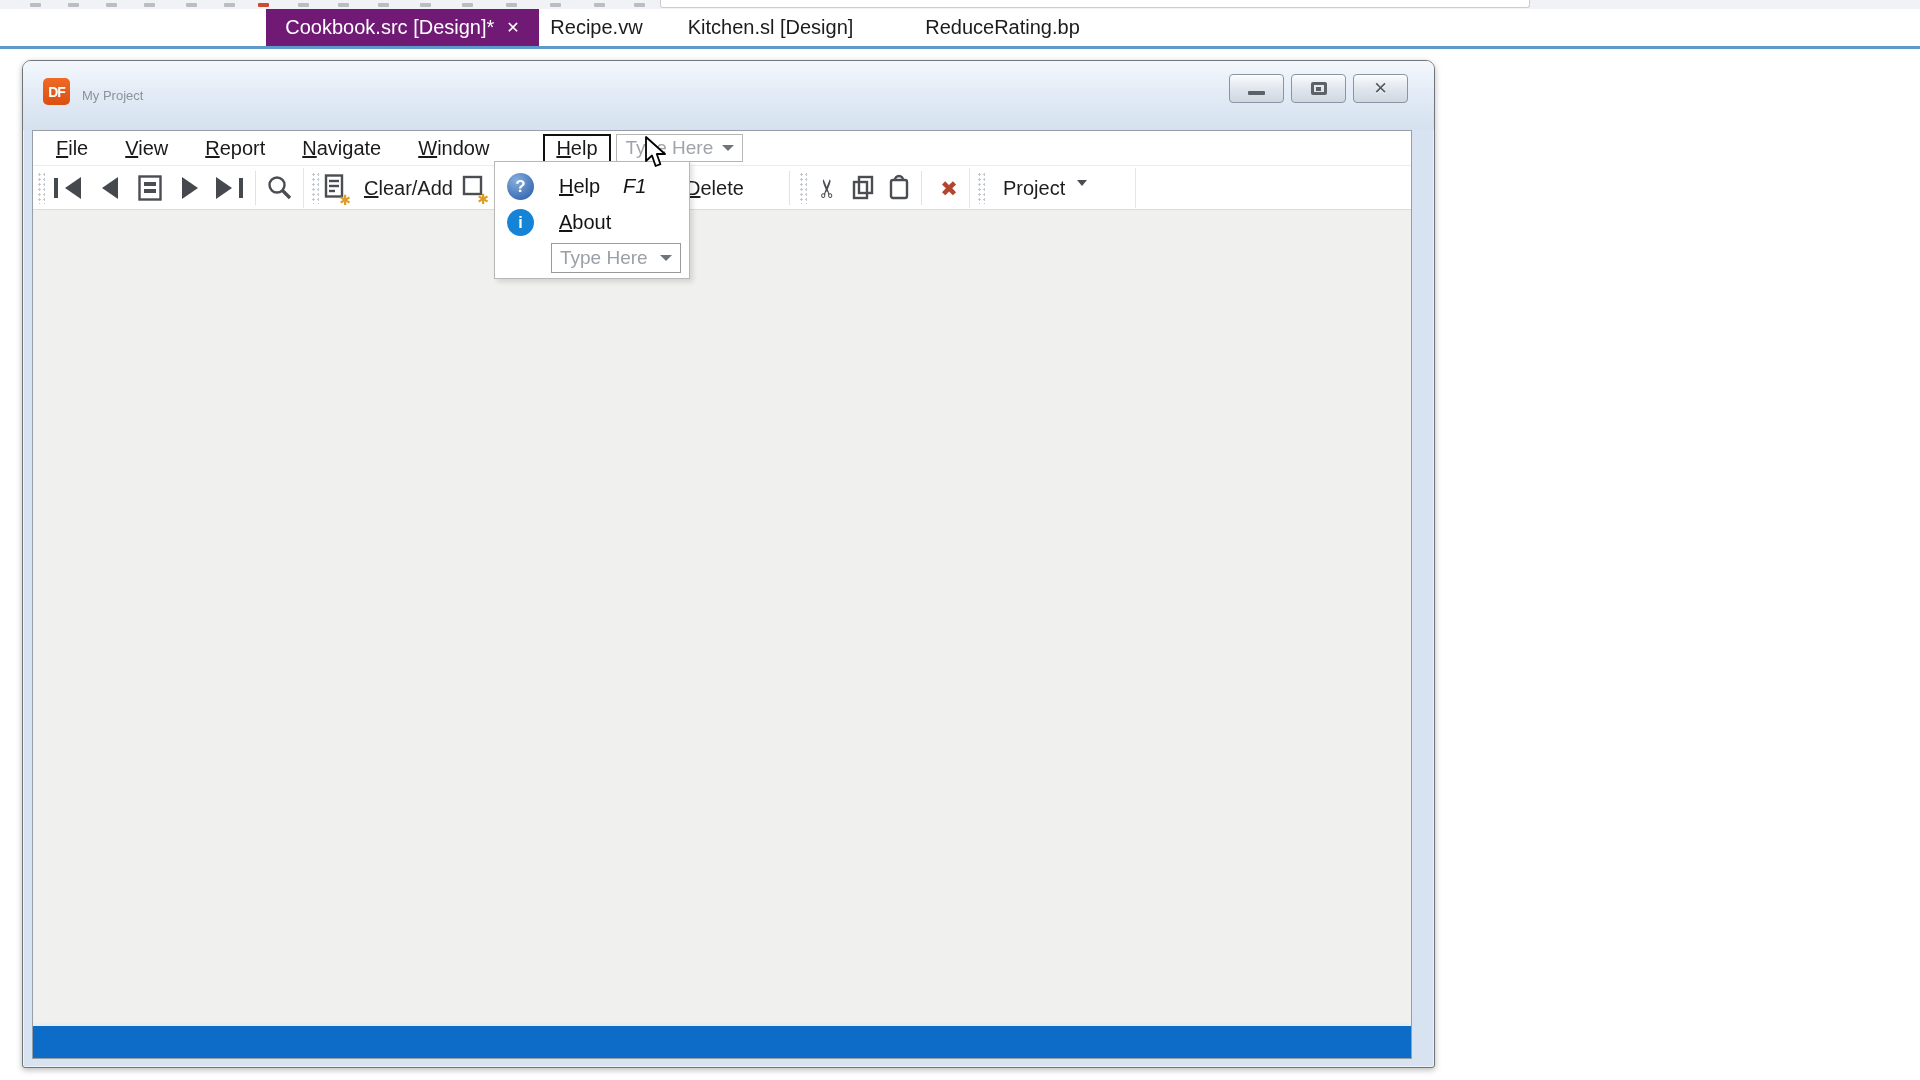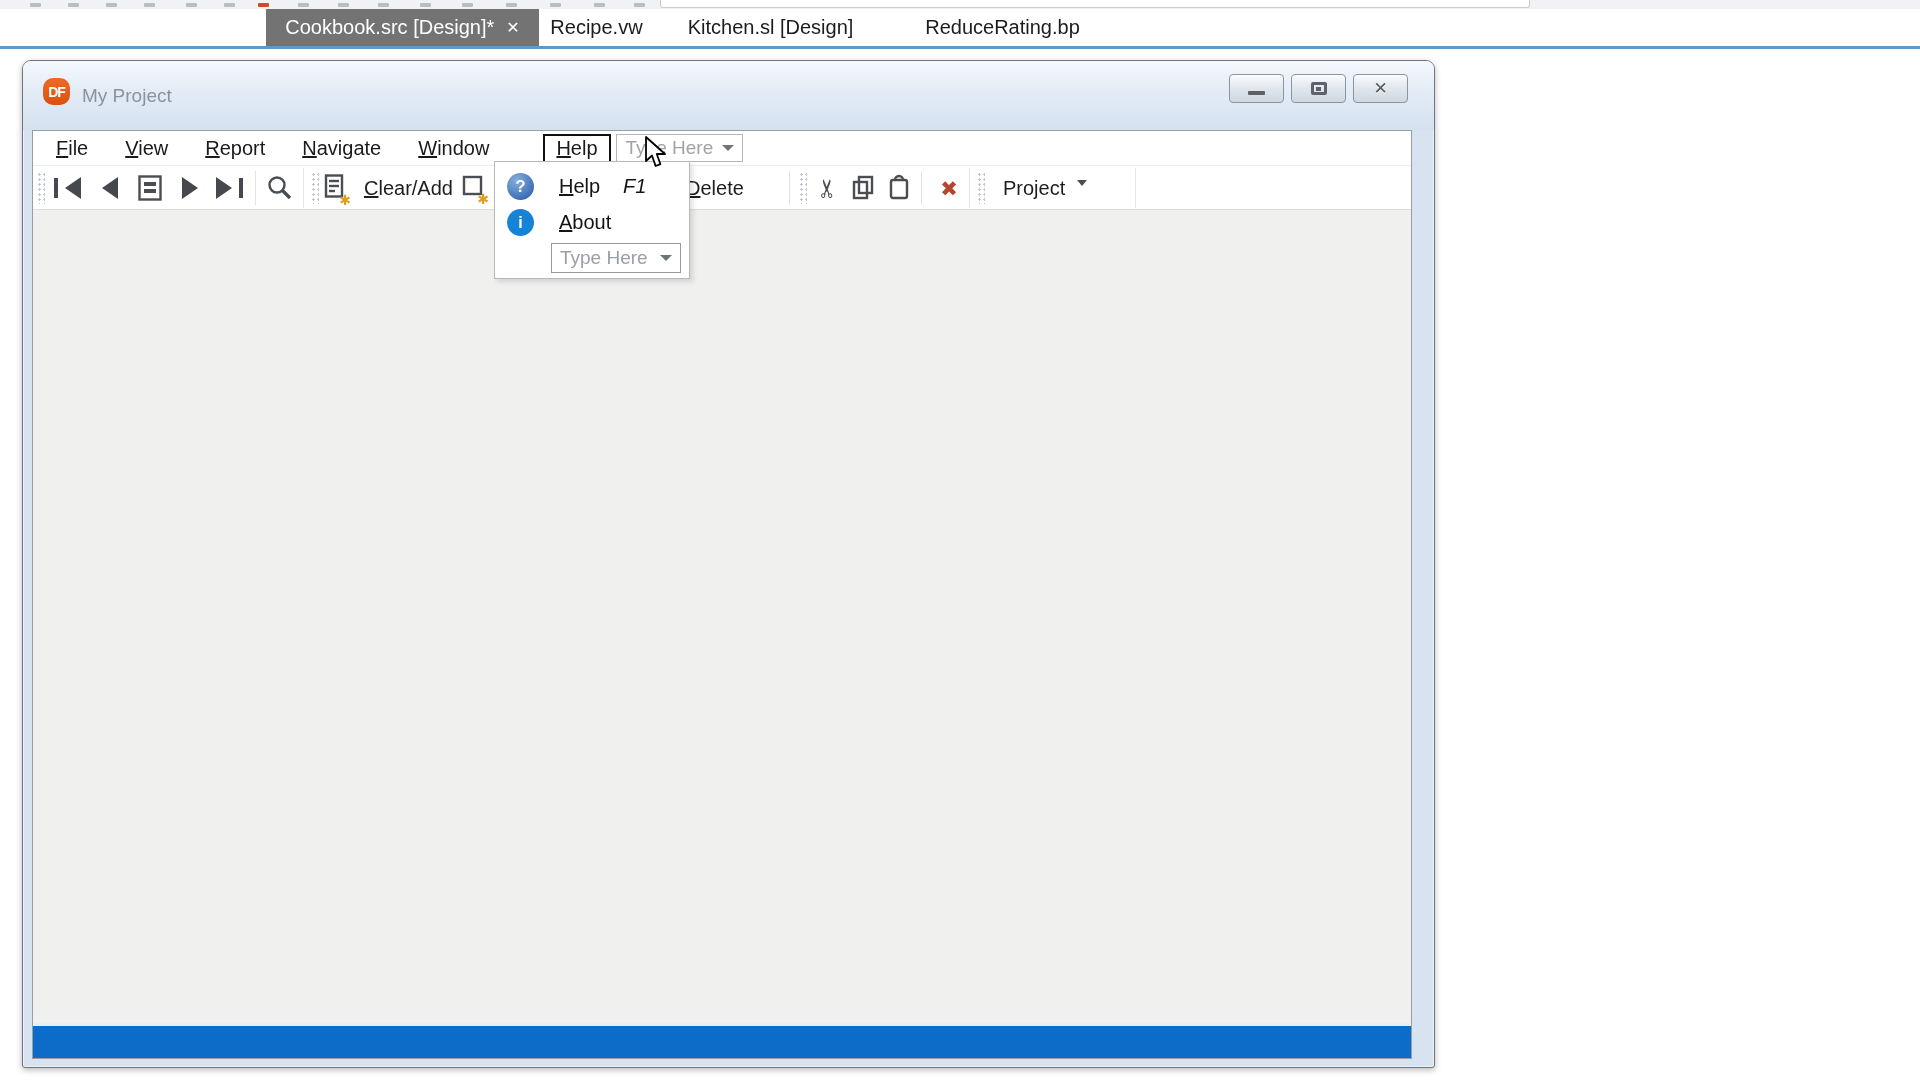--- a/index.html
+++ b/index.html
@@ -10,36 +10,36 @@
   #top-strip { position:absolute; left:0; top:0; width:1920px; height:9px; background:#f1f2f5; }
   .strip-mark { position:absolute; top:3px; width:11px; height:4px; background:#b9bec6; border-radius:1px; }
   .strip-mark.red { background:#cf4a33; }
   #strip-input { position:absolute; left:660px; top:0; width:870px; height:8px; background:#ffffff;
                  border:1px solid #c9ccd1; border-top:none; border-radius:0 0 3px 3px; }
 
   
   #tab-bar { position:absolute; left:0; top:9px; width:1920px; height:37px; background:#ffffff; }
   .ed-tab { position:absolute; top:0; height:37px; line-height:37px; text-align:center;
             font-size:20px; color:#1c1c1c; white-space:nowrap; cursor:default; }
-  .ed-tab.active { background:#737373; color:#ffffff; display:flex; align-items:center;
+  .ed-tab.active { background:#701a75; color:#ffffff; display:flex; align-items:center;
                    justify-content:center; gap:12px; }
   .tab-close { font-size:16px; font-weight:bold; color:#ffffff; line-height:1; }
   #tab-underline { position:absolute; left:0; top:46px; width:1920px; height:3px; background:#5d9ac9; }
 
   
   #app-window { position:absolute; left:22px; top:60px; width:1413px; height:1008px;
                 background:#d8e3f1; border:1px solid #71767b; border-radius:9px 9px 3px 3px;
                 box-shadow:0 2px 6px rgba(0,0,0,.28), inset 0 0 0 1px rgba(255,255,255,.55); }
   #titlebar { position:absolute; left:0; top:0; width:100%; height:69px; border-radius:8px 8px 0 0;
               background:linear-gradient(#f4f8fc,#e3ecf6 45%,#d5e1ef); }
-  #df-logo { position:absolute; left:20px; top:17px; width:27px; height:27px; border-radius:10px;
+  #df-logo { position:absolute; left:20px; top:17px; width:27px; height:27px; border-radius:5px;
              background:linear-gradient(#ef6a25,#db4f10); color:#ffffff; font-weight:bold;
              font-size:14px; letter-spacing:-1px; display:flex; align-items:center; justify-content:center; }
   #window-title { position:absolute; left:59px; top:0; height:69px; line-height:69px;
-                  font-size:19px; color:#8b929b; }
+                  font-size:13px; color:#8b929b; }
   #win-controls { position:absolute; right:26px; top:13px; display:flex; gap:7px; }
   .win-btn { width:55px; height:29px; border:1px solid #8a95a3; border-radius:4px;
              background:linear-gradient(#fbfcfe,#e2e8ef 45%,#cfd7e0);
              box-shadow:inset 0 1px 0 #ffffff; display:flex; align-items:center; justify-content:center; }
   .glyph-min { width:17px; height:4px; background:#5d6268; border-radius:1px; margin-top:9px; }
   .glyph-max { width:16px; height:13px; border:3px solid #5d6268; border-radius:2px;
                display:flex; align-items:center; justify-content:center; }
   .glyph-max i { display:block; width:5px; height:4px; background:#5d6268; }
   .glyph-close { font-size:17px; font-weight:bold; color:#565b61; text-shadow:0 1px 0 #fff; line-height:1; }
 

